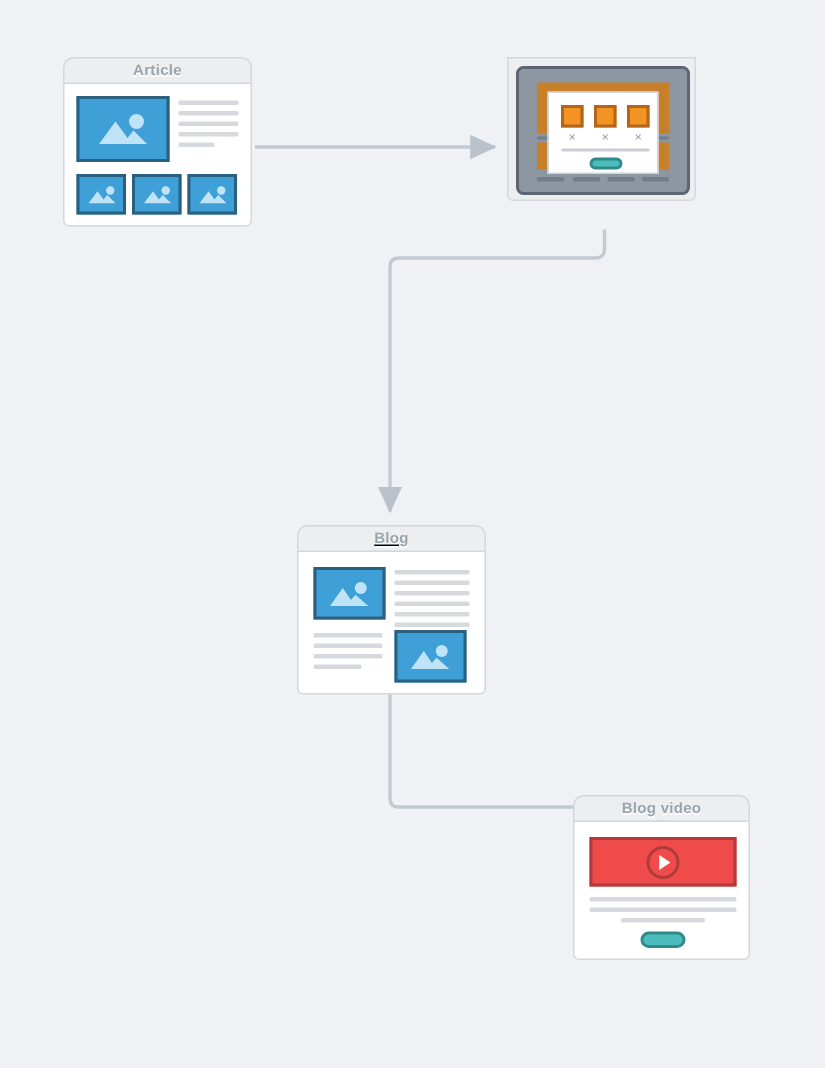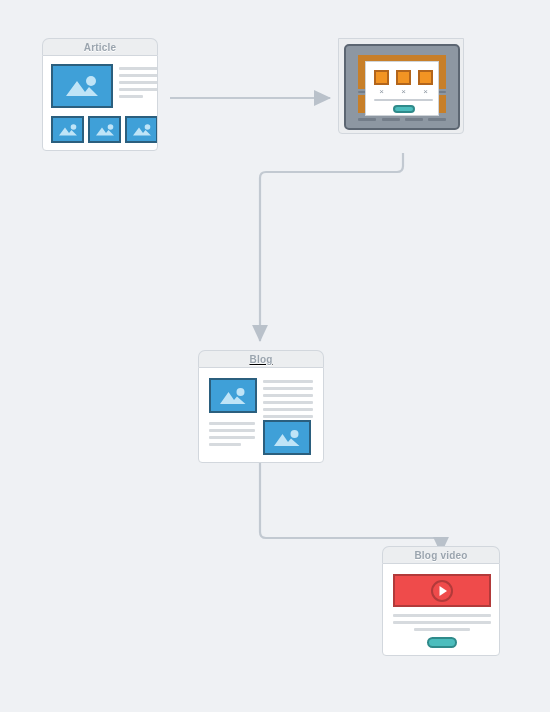--- a/index.html
+++ b/index.html
@@ -162,21 +162,21 @@
 
     <g>
       <path d="M403,153 L403,166 Q403,172 397,172 L266,172 Q260,172 260,178 L260,341" stroke="#c2c9d1" stroke-width="2.2" fill="none" marker-end="url(#arrowhead)"></path>
     </g>
 
     <g>
       <path d="M260,463 L260,532 Q260,538 266,538 L435,538 Q441,538 441,544 L441,553" stroke="#c2c9d1" stroke-width="2.2" fill="none" marker-end="url(#arrowhead)"></path>
     </g>
   </svg>
 
-  <div class="node" style="left:42px; top:38px; width:116px;">
+  <div class="node" style="left:42px; top:38px; width:126px;">
     <div class="node-tab">Article</div>
     <div class="node-body" style="height:96px;">
       <div class="node-inner">
 
         <div class="img-ph" style="left:8px; top:8px; width:62px; height:44px;">
           <svg width="40" height="28" viewBox="0 0 40 28">
             <circle cx="29" cy="9" r="5" fill="#bfe4f7"></circle>
             <path d="M4 24 L15 9 L23 20 L27 15 L36 24 Z" fill="#bfe4f7"></path>
           </svg>
         </div>
@@ -269,21 +269,21 @@
         <div class="img-ph" style="left:64px; top:52px; width:48px; height:35px;">
           <svg width="32" height="22" viewBox="0 0 32 22">
             <circle cx="23.5" cy="7" r="4" fill="#bfe4f7"></circle>
             <path d="M3 19 L11.5 7 L17 15 L20 11.5 L28.5 19 Z" fill="#bfe4f7"></path>
           </svg>
         </div>
       </div>
     </div>
   </div>
 
-  <div class="node" style="left:382px; top:546px; width:118px;">
+  <div class="node" style="left:382px; top:530px; width:118px;">
     <div class="node-tab">Blog video</div>
     <div class="node-body" style="height:93px;">
       <div class="node-inner">
         <div class="video-box" style="left:10px; top:10px; width:98px; height:33px;">
           <svg width="26" height="26" viewBox="0 0 26 26">
             <circle cx="13" cy="13" r="10" fill="none" stroke="#b23a3a" stroke-width="2"></circle>
             <path d="M10.5 8 L18 13 L10.5 18 Z" fill="#ffffff"></path>
           </svg>
         </div>
         <div class="tline" style="left:10px; top:50px; width:98px;"></div>

